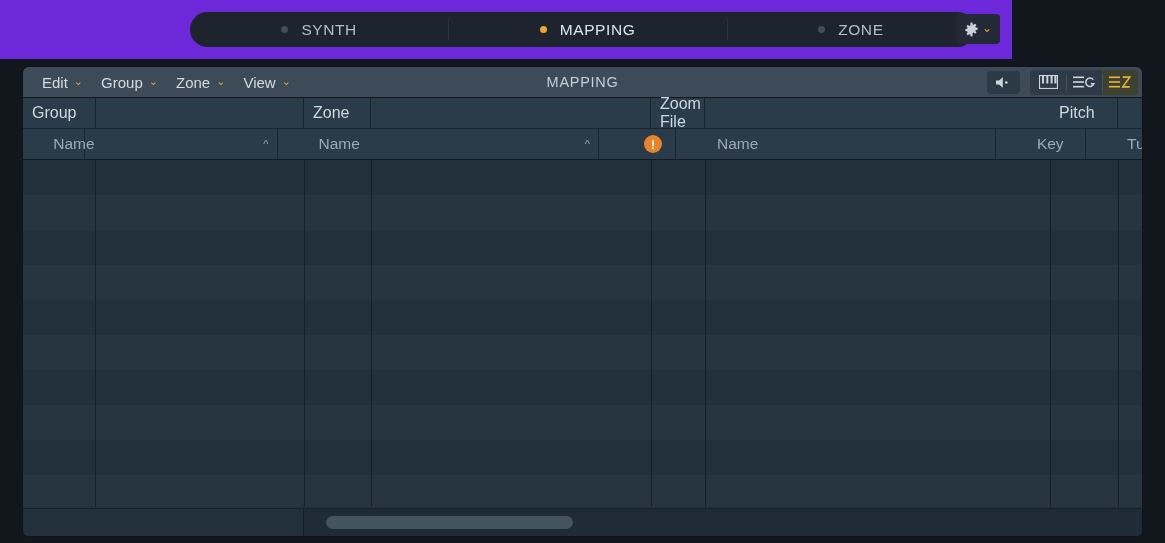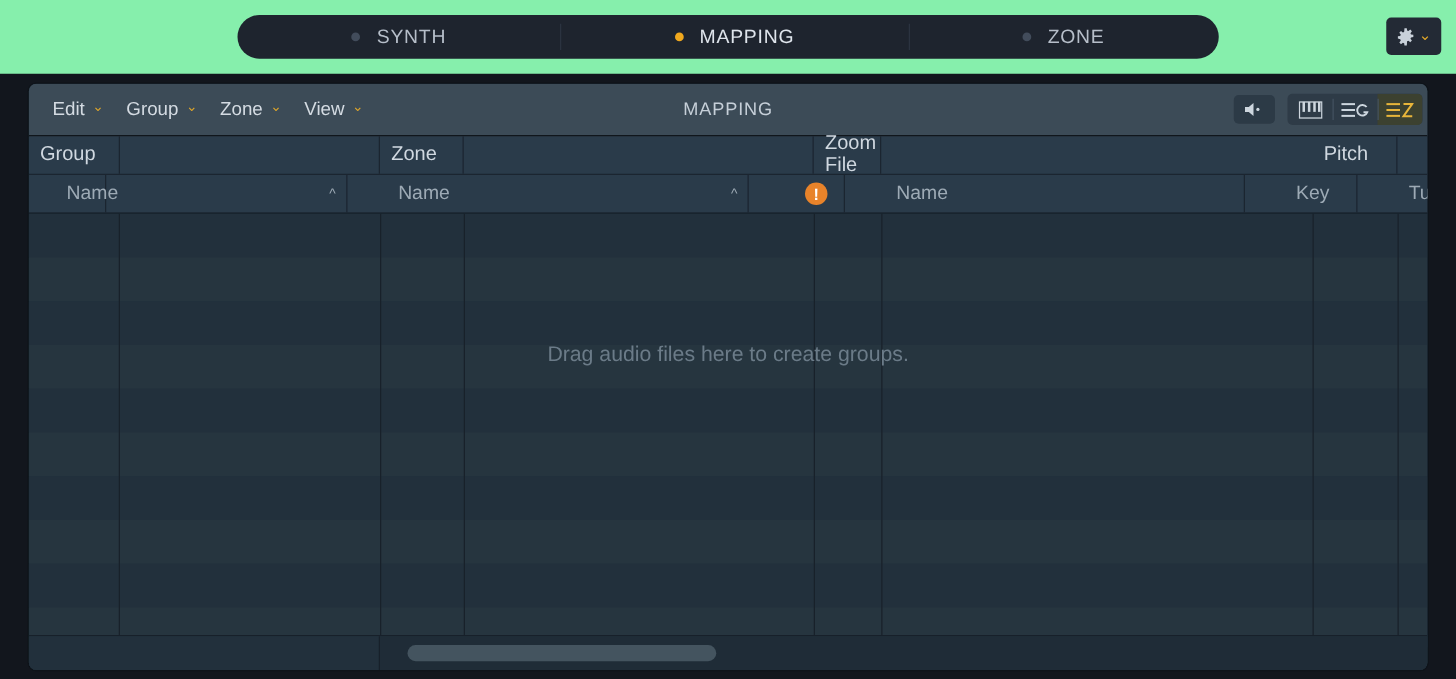--- a/index.html
+++ b/index.html
@@ -6,22 +6,22 @@
   html, body {
     width: 1165px; height: 543px;
     background: #12161d;
     font-family: "Liberation Sans", sans-serif;
     overflow: hidden;
   }
 
   
   .topbar {
     position: relative;
-    width: 1165px; height: 59px;
-    background: #86efac;
+    width: 1012px; height: 59px;
+    background: #6d28d9;
   }
   .tabgroup {
     position: absolute;
     left: 190px; top: 12px;
     width: 785px; height: 35px;
     background: #1e242e;
     border-radius: 17.5px;
     display: flex;
     align-items: stretch;
     overflow: hidden;
@@ -82,21 +82,21 @@
     width: 1121px; height: 471px;
     background: #22303c;
     border-radius: 7px;
     overflow: hidden;
     border: 1px solid #0e1319;
   }
 
   
   .toolbar {
     position: relative;
-    height: 42px;
+    height: 31px;
     background: #3c4b57;
     border-bottom: 1px solid #10161c;
     display: flex;
     align-items: center;
   }
   .menus {
     display: flex;
     align-items: center;
     height: 100%;
     padding-left: 10px;
@@ -487,21 +487,20 @@
     <div class="vlines">
       <div class="vline" style="left:72px"></div>
       <div class="vline" style="left:281px"></div>
       <div class="vline" style="left:348px"></div>
       <div class="vline" style="left:628px"></div>
       <div class="vline" style="left:682px"></div>
       <div class="vline" style="left:1027px"></div>
       <div class="vline" style="left:1095px"></div>
     </div>
 
-    <div class="placeholder">Drag audio files here to create groups.</div>
   </div>
 
   <div class="footer">
     <div class="sb-gap"></div>
     <div class="sb-track">
       <div class="sb-thumb"></div>
     </div>
   </div>
 
 </div>

